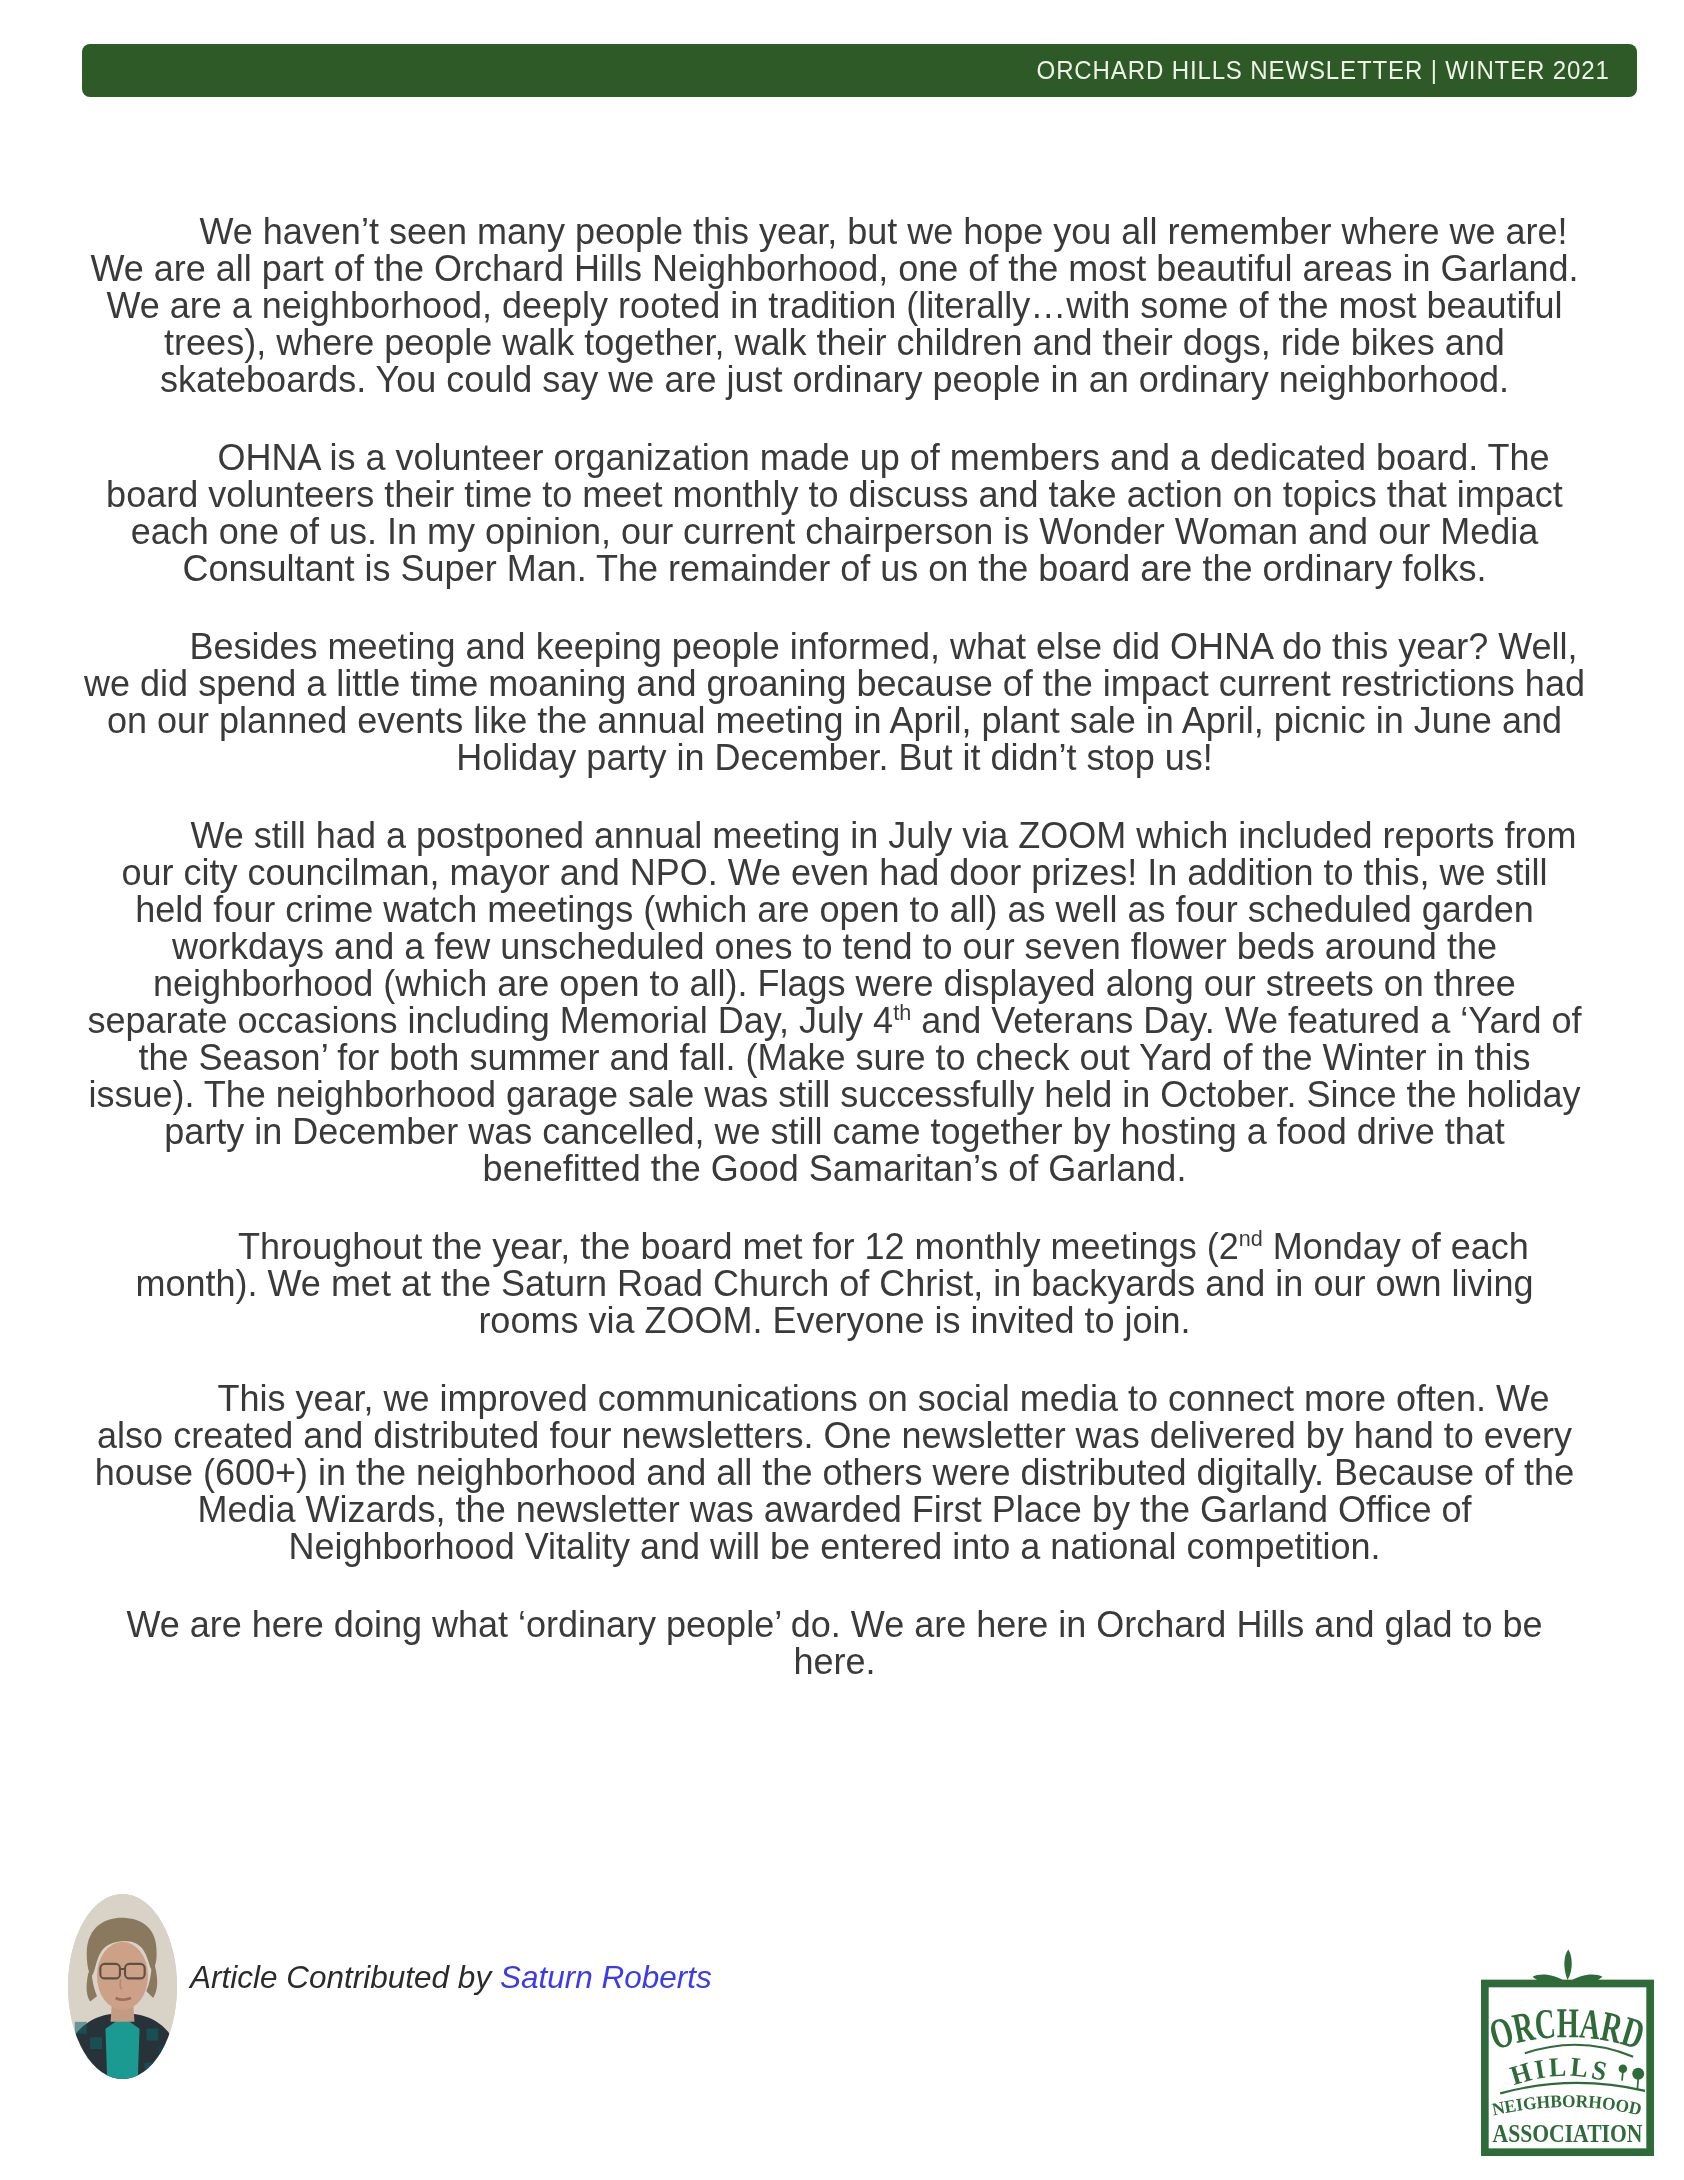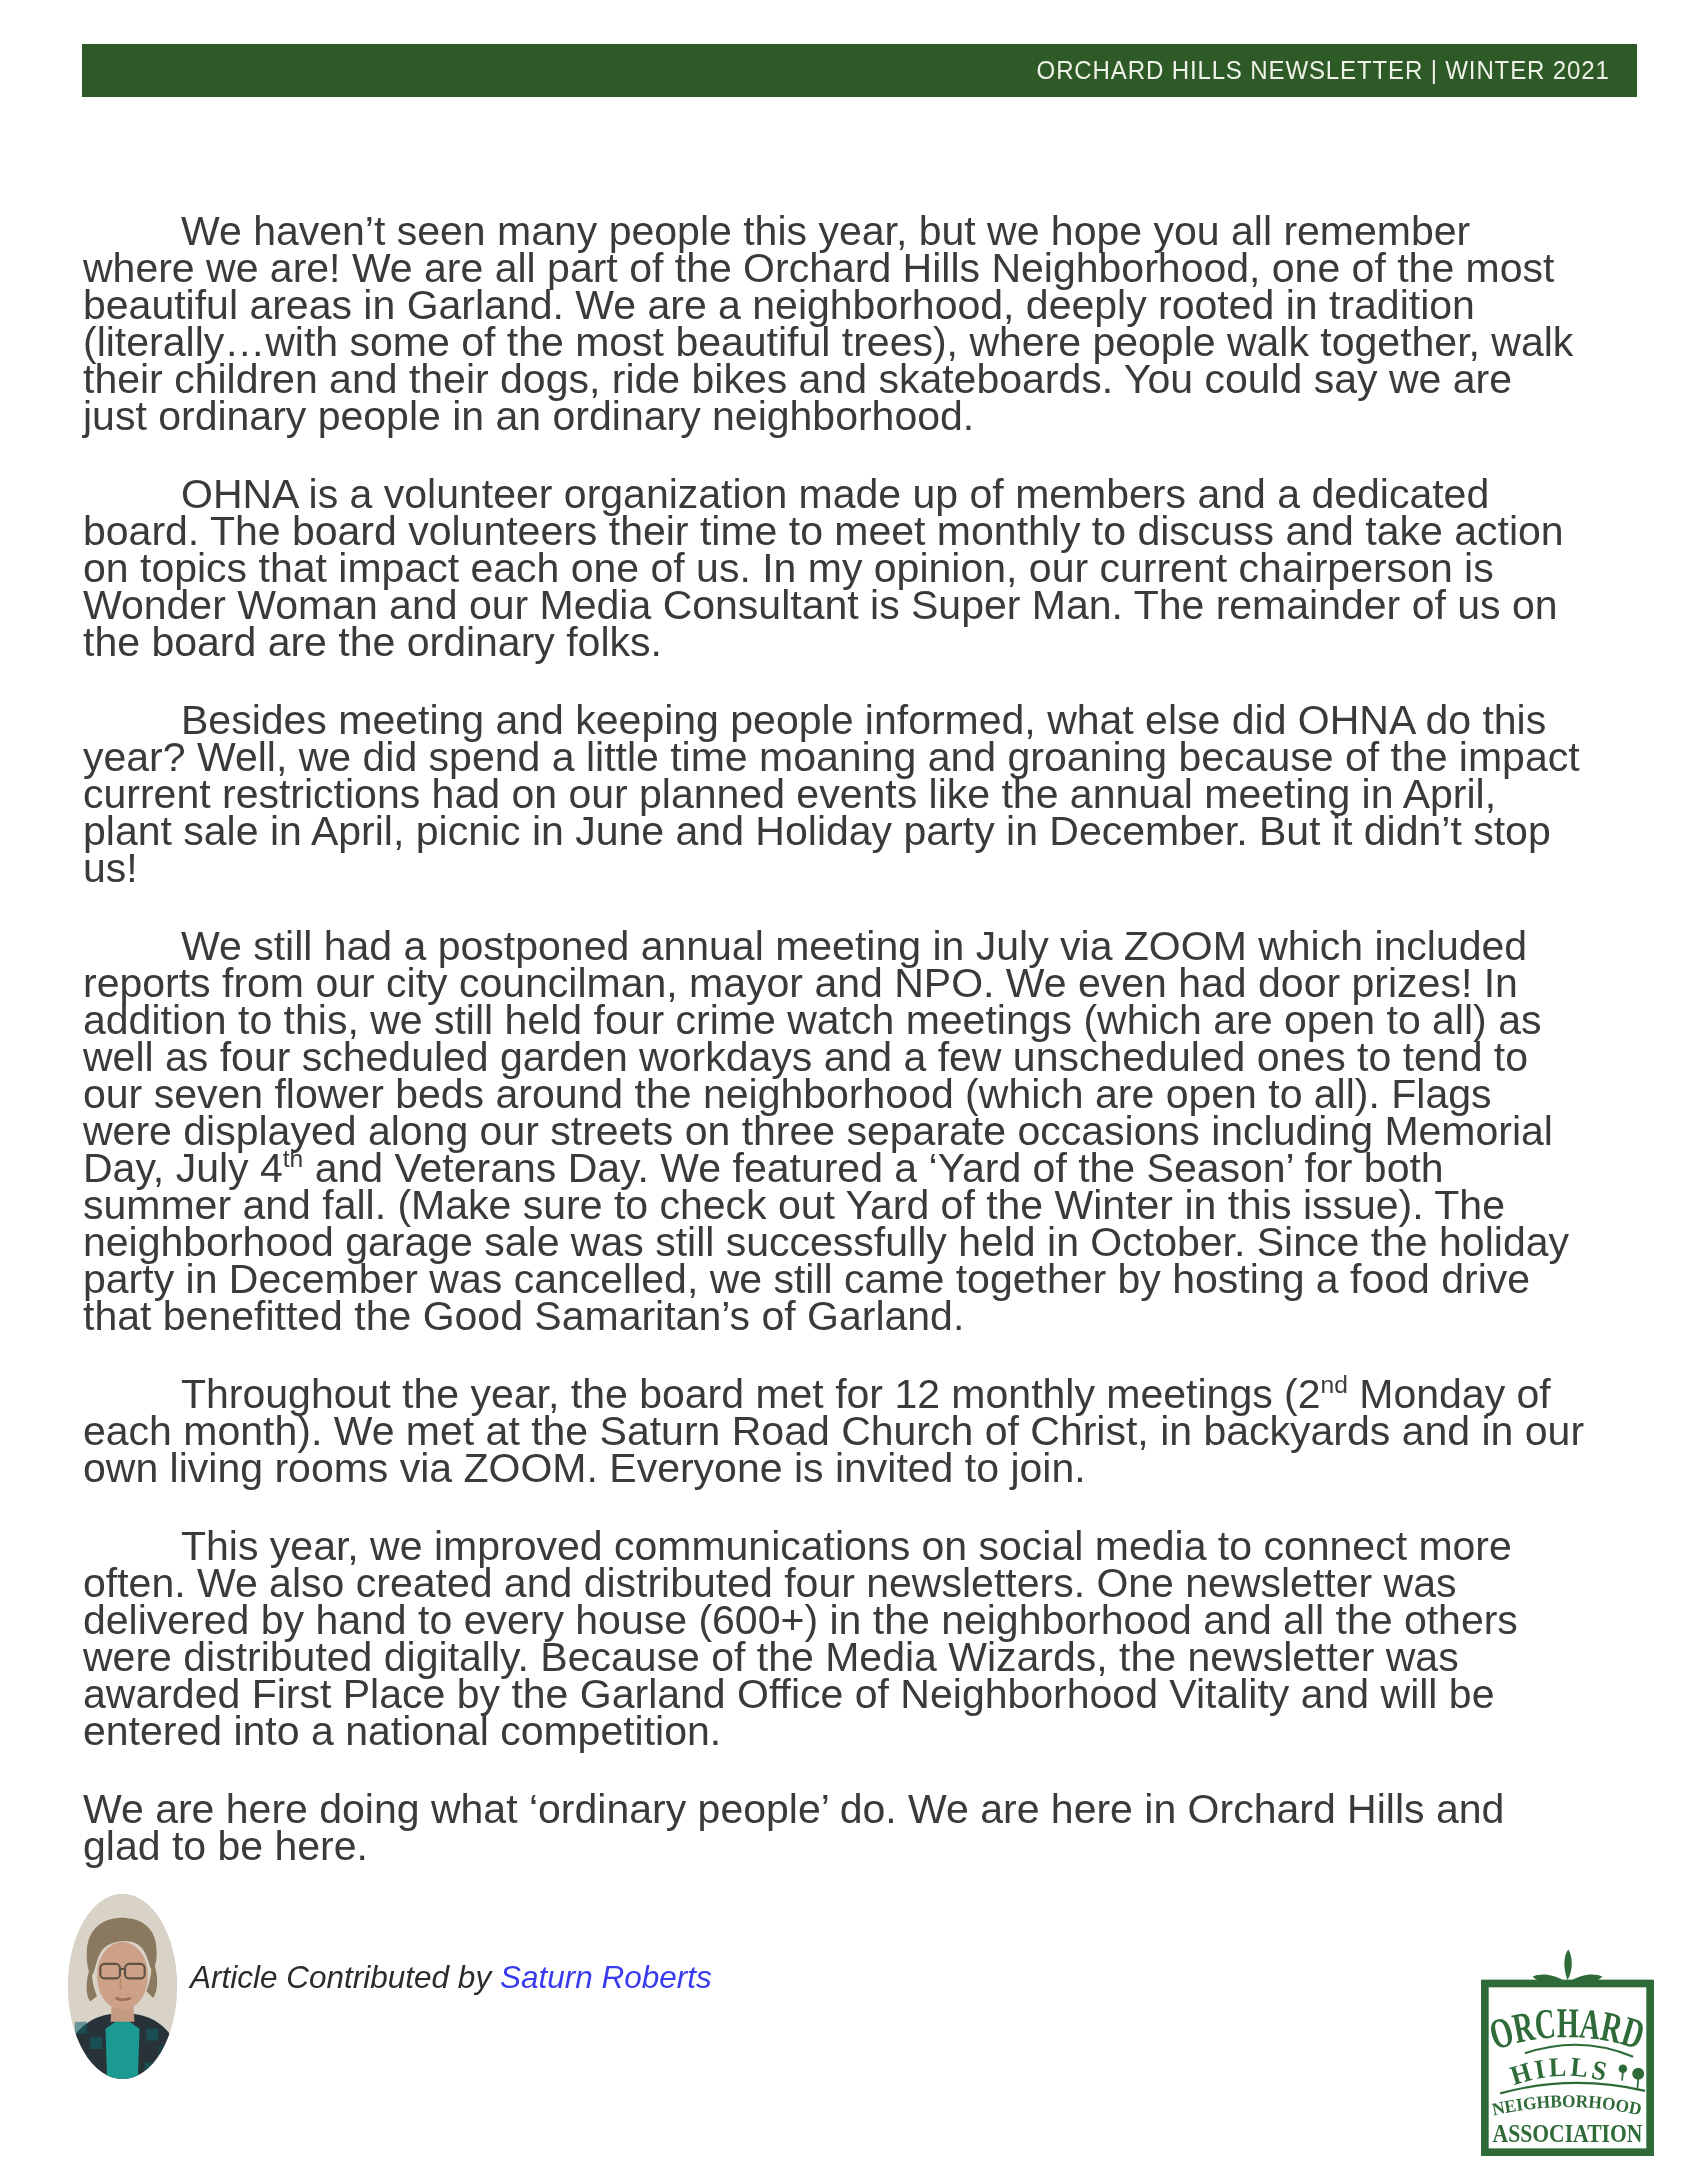--- a/index.html
+++ b/index.html
@@ -17,35 +17,36 @@
     width:1685px;height:2181px;
     background:#ffffff;
     font-family:"Liberation Sans",sans-serif;
     overflow:hidden;
   }
   .banner{
     position:absolute;left:82px;top:44px;width:1555px;height:53px;
     background:var(--banner-green);
     display:flex;align-items:center;justify-content:flex-end;
     padding-right:27px;
+    border-radius:8px;
   }
   .banner-text{
     color:var(--banner-text);
     font-size:25.6px;letter-spacing:0.9px;white-space:nowrap;
     transform:scaleX(0.94);transform-origin:100% 50%;
   }
   .article-title{
     position:absolute;left:83px;top:133px;
     font-family:"Liberation Serif",serif;
     font-size:49px;font-weight:500;
     color:var(--heading-red);
   }
   .article-body{
     position:absolute;left:83px;top:213px;width:1503px;
-    font-size:41px;line-height:37px;color:var(--body-text);
+    font-size:36px;line-height:37px;color:var(--body-text);text-align:center;
   }
   .article-body p{margin:0 0 41px 0;}
   .article-body p.indent{text-indent:98px;}
   .article-body sup{font-size:60%;line-height:0;}
   .article-body strong{font-weight:bold;}
   .caption{
     position:absolute;left:190px;top:1959px;
     font-size:31.5px;font-style:italic;color:#2b2b2b;white-space:nowrap;
   }
   .caption .link{color:var(--link-blue);cursor:pointer;}

